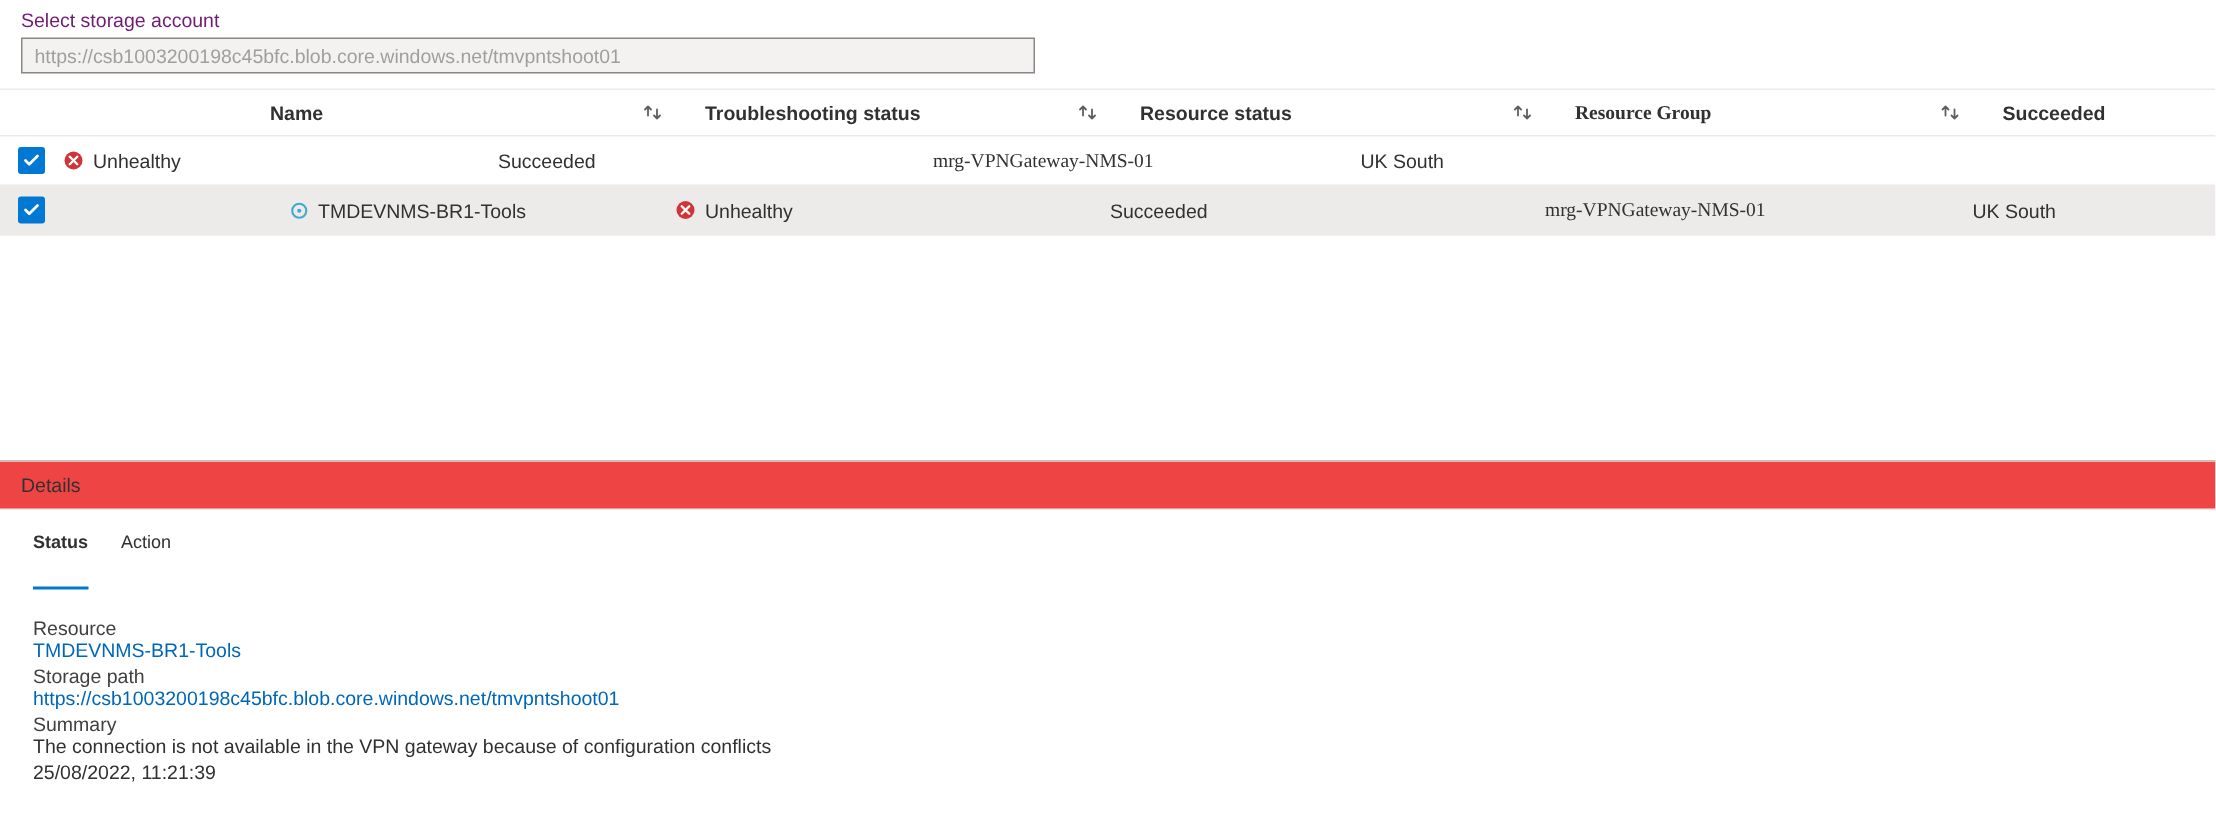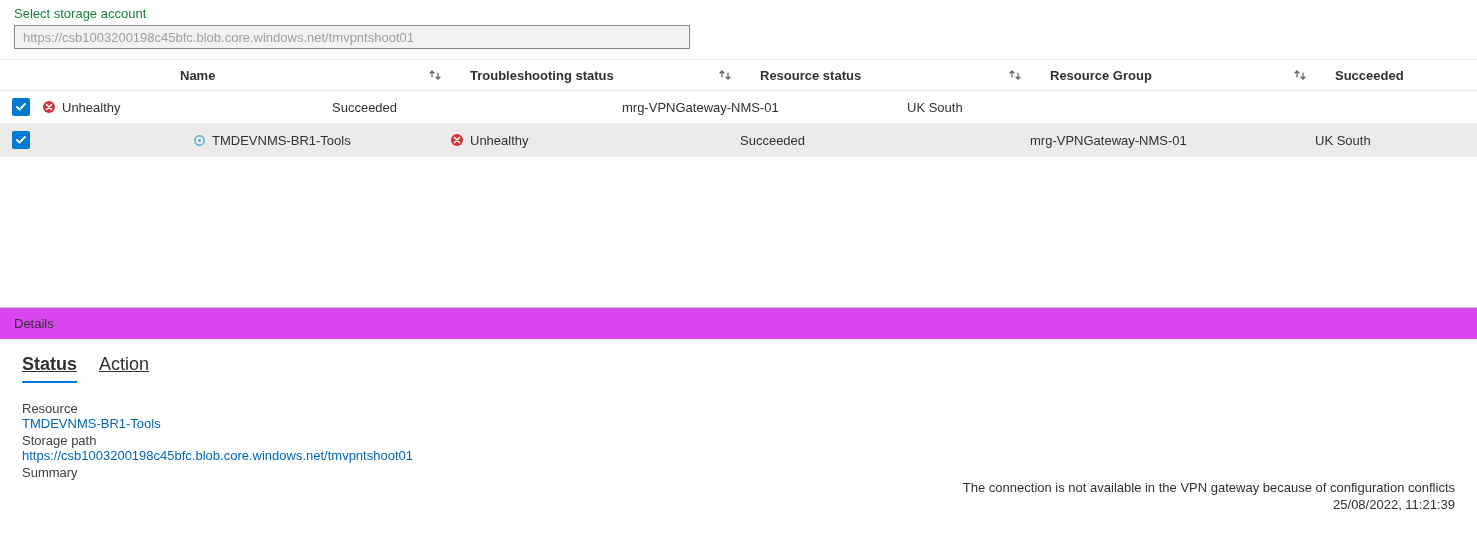--- a/index.html
+++ b/index.html
@@ -6,21 +6,21 @@
     body {
       font-family: "Segoe UI", -apple-system, BlinkMacSystemFont, sans-serif;
       font-size: 13px;
       color: #323130;
       background: #fff;
     }
     .top-section {
       padding: 6px 14px 10px 14px;
     }
     .select-link {
-      color: #15803d;
+      color: #701a75;
       font-size: 13px;
       cursor: pointer;
       display: inline-block;
       margin-bottom: 4px;
     }
     .storage-input {
       width: 676px;
       height: 24px;
       border: 1px solid #8a8886;
       background: #f3f2f1;
@@ -47,21 +47,21 @@
       height: 33px;
       border-bottom: 1px solid #edebe9;
     }
     .table-row.selected { background: #edebe9; }
     
     .col-check { width: 42px; display:flex; align-items:center; justify-content:center; }
     .col-name { width: 408px; padding-left: 118px; display:flex; align-items:center; position:relative; }
     .hdr-name { width: 408px; padding-left: 118px; display:flex; align-items:center; position:relative; }
     .col-ts   { width: 290px; display:flex; align-items:flex-start; position:relative; }
     .col-rs   { width: 290px; display:flex; align-items:flex-start; position:relative; }
-    .col-rg   { width: 285px; display:flex; align-items:flex-start; position:relative; }
+    .col-rg   { width: 285px; display:flex; align-items:flex-start; position:relative;font-family:Liberation Serif, serif; }
     .col-loc  { flex: 1; display:flex; align-items:center; }
     
     .header-cell { position: relative; }
     .sort-icon {
       position: absolute;
       right: 28px;
       top: 50%;
       transform: translateY(-50%);
       width: 14px;
       height: 14px;
@@ -92,35 +92,35 @@
     }
     
     .status-icon {
       width: 14px; height: 14px;
       display:inline-flex; margin-right: 6px;
     }
     .status-icon.error svg circle { fill: #d13438; }
     
     .details-bar {
       height: 33px;
-      background: #d946ef;
+      background: #ef4444;
       border-top: 1px solid #c8c6c4;
       border-bottom: 1px solid #edebe9;
       display:flex; align-items:center;
       padding: 0 14px;
       margin-top: 150px;
     }
     .details-section { padding: 14px 22px; }
     .tabs { display:flex; gap: 22px; margin-bottom: 18px; }
-    .tab { padding-bottom: 6px; cursor:pointer; font-size:18px;text-decoration:underline; }
+    .tab { padding-bottom: 23px; cursor:pointer; font-size:12px; }
     .tab.active { font-weight:600; border-bottom: 2px solid #0078d4; }
     
     .detail-label { color:#404040; margin-top: 2px; font-size:13px; }
     .detail-link { color:#0067b8; cursor:pointer; margin-bottom: 2px; font-size:13px; }
-    .detail-text { color:#323130; margin-bottom: 2px; font-size:13px;text-align:right; }
+    .detail-text { color:#323130; margin-bottom: 2px; font-size:13px; }
     .detail-block { margin-bottom: 2px; }
     .row-name-child { padding-left: 150px; }
   </style>
 </head>
 <body>
 
 <div class="top-section">
   <div class="select-link">Select storage account</div>
   <div>
     <input class="storage-input" type="text" readonly="" value="https://csb1003200198c45bfc.blob.core.windows.net/tmvpntshoot01" style="">

